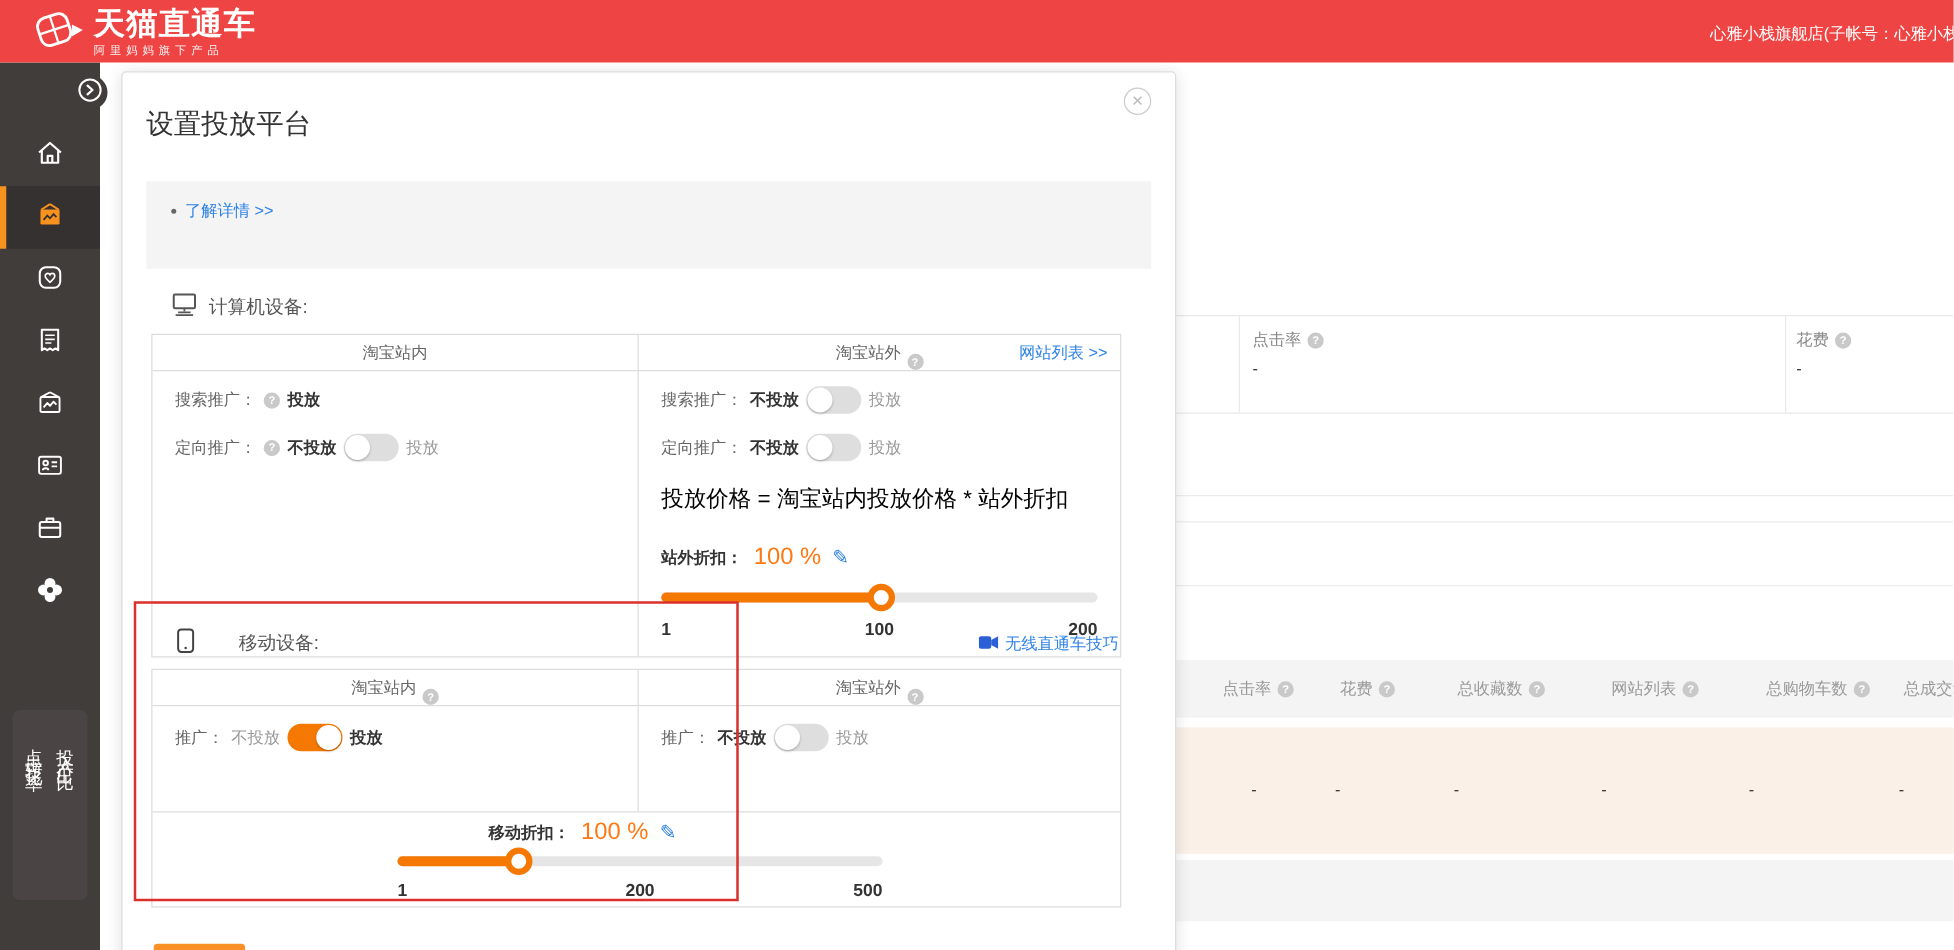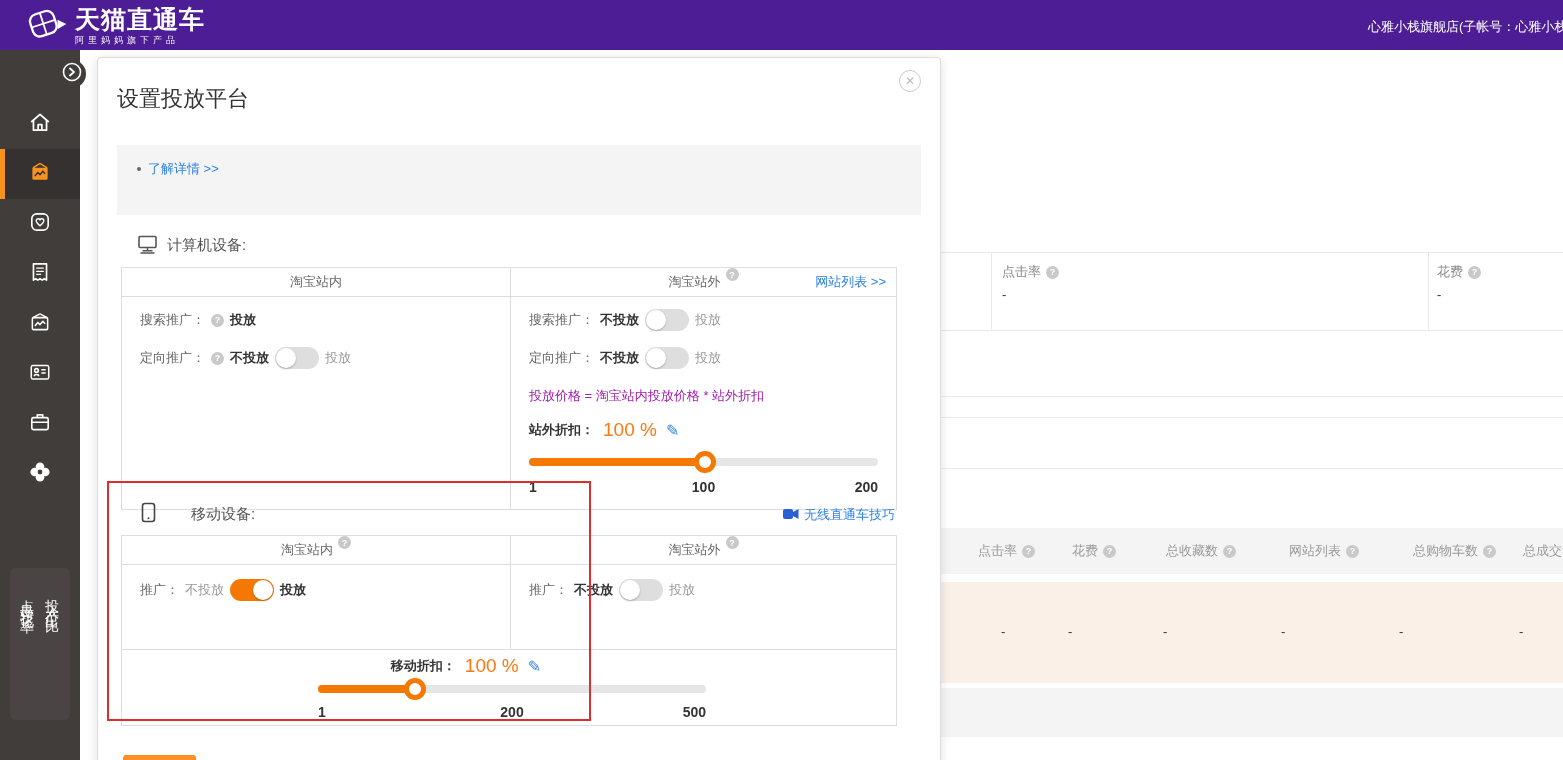--- a/index.html
+++ b/index.html
@@ -4,21 +4,21 @@
 <style>
   * { box-sizing: border-box; margin: 0; padding: 0; }
   html,body { width:1563px; height:760px; }
   body {
     position: relative; overflow: hidden; background:#fff;
     font-family:"Liberation Sans","DejaVu Sans",sans-serif;
     color:#333;
   }
 
   
-  #topbar { position:absolute; left:0; top:0; width:1563px; height:50px; background:#4c1d95; z-index:30; overflow:hidden; }
+  #topbar { position:absolute; left:0; top:0; width:1563px; height:50px; background:#ef4444; z-index:30; overflow:hidden; }
   .logo { position:absolute; left:26px; top:3px; display:flex; align-items:center; }
   .logo-text { margin-left:7px; color:#fff; }
   .logo-title { font-size:25px; font-weight:bold; line-height:27px; letter-spacing:1px; }
   .logo-sub { font-size:9px; letter-spacing:4px; margin-top:1px; opacity:.95; }
   .account { position:absolute; left:1368px; top:18px; color:#fff; font-size:13px; white-space:nowrap; }
 
   
   #sidebar { position:absolute; left:0; top:50px; width:80px; height:710px; background:#413D3B; z-index:20; }
   .expand-btn { position:absolute; left:58px; top:10px; width:28px; height:28px; border-radius:50%;
     background:#413D3B; display:flex; align-items:center; justify-content:center; z-index:21; cursor:pointer; }
@@ -59,36 +59,36 @@
   .sec-head { position:absolute; display:flex; align-items:center; gap:9px; height:22px; font-size:15px; color:#555; }
   .sec1 { left:39px; top:176px; }
   .sec2 { left:43px; top:445px;gap:35px; }
   .wireless-link { position:absolute; right:45px; top:448px; display:flex; align-items:center; gap:5px; font-size:13px; }
 
   .ptable { position:absolute; left:23px; width:776px; border:1px solid #ddd; background:#fff; }
   #table1 { top:209px; }
   #table2 { top:477px; }
   .t-head { display:flex; border-bottom:1px solid #ddd; }
   .t-head-cell { height:28px; line-height:28px; text-align:center; font-size:13px; color:#666;
-    display:flex; align-items:flex-start; justify-content:center; gap:5px; position:relative; }
+    display:flex; align-items:flex-end; justify-content:center; gap:5px; position:relative; }
   .hc-left { width:389px; border-right:1px solid #ddd; }
   .hc-right { flex:1; }
   .site-list { position:absolute; right:10px; top:0; }
   .t-body { display:flex; }
   .b-left { width:389px; border-right:1px solid #ddd; padding:12px 18px; }
   .b-right { flex:1; padding:12px 18px; }
   #table1 .b-left, #table1 .b-right { min-height:194px; }
   #table2 .b-left, #table2 .b-right { height:84px; padding:14px 18px; }
 
   .prow { display:flex; align-items:center; height:22px; gap:6px; font-size:13px; color:#666; }
   .mt16 { margin-top:16px; }
   .bval { font-weight:bold; color:#333; }
   .alt { color:#999; }
-  .formula { margin-top:18px; font-size:13px; color:#a21caf; height:18px; }
-  .discount { margin-top:12px; display:flex; align-items:center; gap:9px; height:26px; }
+  .formula { margin-top:18px; font-size:18px; color:#000000; height:18px; }
+  .discount { margin-top:28px; display:flex; align-items:center; gap:9px; height:26px; }
   .d-label { font-size:13px; font-weight:bold; color:#333; }
   .d-value { font-size:19px; color:#FF7711; }
   .edit-icon { color:#2E82E6; font-size:16px; cursor:pointer; }
 
   .slider { position:relative; height:10px; margin-top:14px; cursor:pointer; }
   .track { position:absolute; left:0; right:0; top:1px; height:8px; background:#e6e6e6; border-radius:4px; }
   .fill { position:absolute; left:0; top:1px; height:8px; background:#F57803; border-radius:4px; }
   .handle { position:absolute; top:5px; width:22px; height:22px; border-radius:50%; background:#fff;
     border:5px solid #F57803; transform:translate(-50%,-50%); cursor:grab; }
   .fill-pc { width:50.3%; } .handle-pc { left:50.3%; }

